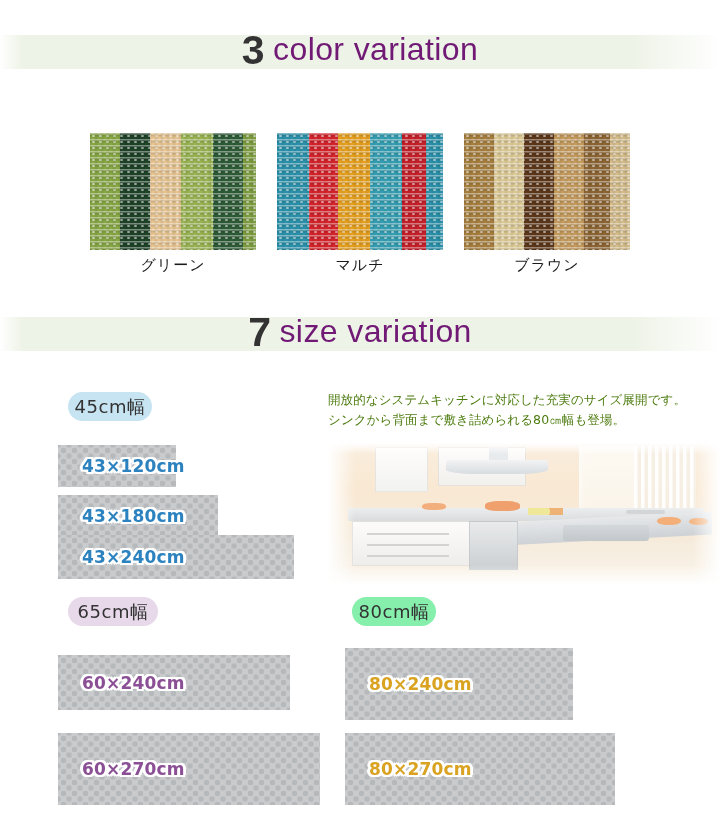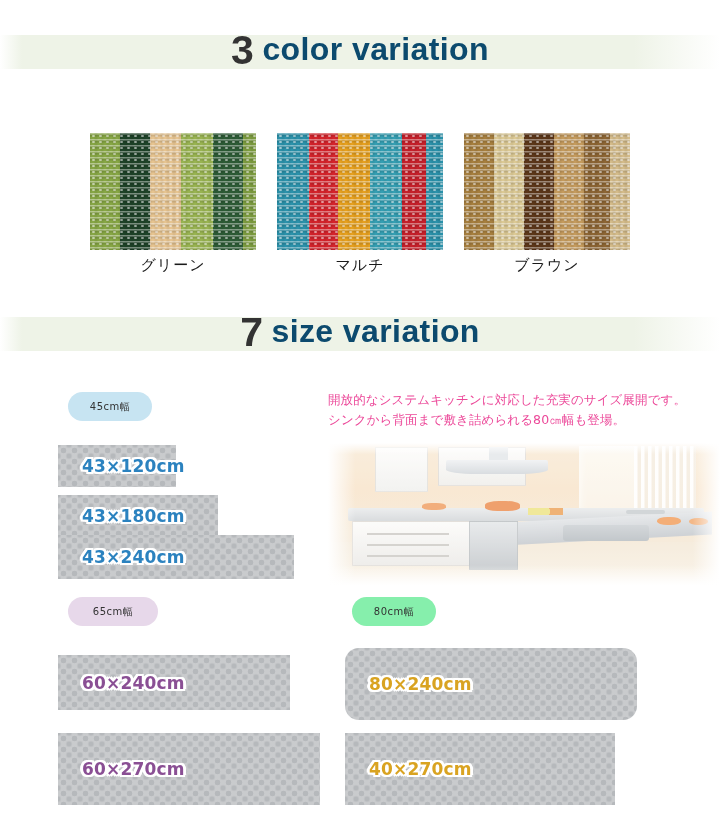--- a/index.html
+++ b/index.html
@@ -47,22 +47,22 @@
     font-size: 41px;
     font-weight: bold;
     color: #333333;
     letter-spacing: -0.5px;
     line-height: 1;
     position: relative;
     top: 1px;
   }
   .section-head .word {
     font-size: 32px;
-    font-weight: 700;
-    color: #0c4a6e;
+    font-weight: 400;
+    color: #701a75;
     letter-spacing: 0.4px;
     margin-left: 9px;
     line-height: 1;
   }
 
   #head-color { top: 18px; }
   #head-size  { top: 300px; }
 
   
   .swatch-row {
@@ -130,37 +130,37 @@
   }
 
   
   .badge {
     position: absolute;
     height: 29px;
     border-radius: 15px;
     display: flex;
     align-items: center;
     justify-content: center;
-    font-size: 10px;
+    font-size: 18px;
     color: #333333;
     font-family: "DejaVu Sans", sans-serif;
     letter-spacing: 0.5px;
   }
   #badge-45 { left: 68px;  top: 392px; width: 84px; background: #c7e4f2; }
   #badge-65 { left: 68px;  top: 597px; width: 90px; background: #e7d8ea; }
   #badge-80 { left: 352px; top: 597px; width: 84px; background: #86efac; }
 
   .desc {
     position: absolute;
     left: 328px;
     top: 390px;
     width: 392px;
     font-size: 12.5px;
     line-height: 1.62;
-    color: #ec4899;
+    color: #4d7c0f;
     font-family: "DejaVu Sans", sans-serif;
     letter-spacing: 0.1px;
   }
 
   
   .kitchen {
     position: absolute;
     left: 328px;
     top: 443px;
     width: 392px;
@@ -302,21 +302,21 @@
   .t-purple { color: #8a4f94; }
   .t-gold   { color: #d9a321; }
 
   #mat-43-120 { left: 58px;  top: 445px; width: 118px; height: 42px; }
   #mat-43-180 { left: 58px;  top: 495px; width: 160px; height: 42px; }
   #mat-43-240 { left: 58px;  top: 535px; width: 236px; height: 44px; }
 
   #mat-60-240 { left: 58px;  top: 655px; width: 232px; height: 55px; }
   #mat-60-270 { left: 58px;  top: 733px; width: 262px; height: 72px; }
 
-  #mat-80-240 { left: 345px; top: 648px; width: 292px; height: 72px; border-radius: 14px; }
+  #mat-80-240 { left: 345px; top: 648px; width: 228px; height: 72px; }
   #mat-80-270 { left: 345px; top: 733px; width: 270px; height: 72px; }
 </style>
 </head>
 <body>
 
 <div class="section-head" id="head-color">
   <div class="band"></div>
   <div class="titlewrap">
     <span class="num">3</span>
     <span class="word">color variation</span>
@@ -446,14 +446,14 @@
   <span class="size-text t-purple">60×240cm</span>
 </div>
 <div class="mat" id="mat-60-270">
   <span class="size-text t-purple">60×270cm</span>
 </div>
 
 <div class="mat" id="mat-80-240">
   <span class="size-text t-gold">80×240cm</span>
 </div>
 <div class="mat" id="mat-80-270">
-  <span class="size-text t-gold">40×270cm</span>
+  <span class="size-text t-gold">80×270cm</span>
 </div>
 
 </body></html>

